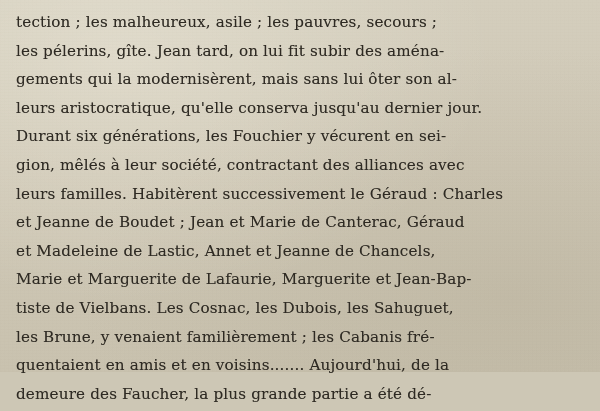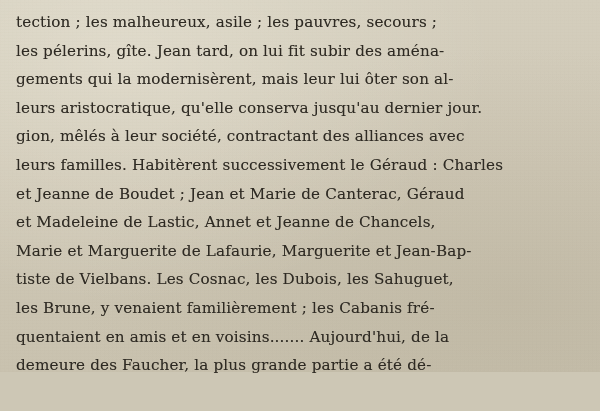--- a/index.html
+++ b/index.html
@@ -50,22 +50,23 @@
   }
 </style>
 </head>
 <body>
 
 <div class="page">
   <div class="grain"></div>
   <div class="text-block">
     <span class="line">tection ; les malheureux, asile ; les pauvres, secours ;</span>
     <span class="line">les pélerins, gîte. Jean tard, on lui fit subir des aména-</span>
-    <span class="line">gements qui la modernisèrent, mais leur lui ôter son al-</span>
+    <span class="line">gements qui la modernisèrent, mais sans lui ôter son al-</span>
     <span class="line">leurs aristocratique, qu'elle conserva jusqu'au dernier jour.</span>
+    <span class="line">Durant six générations, les Fouchier y vécurent en sei-</span>
     <span class="line">gion, mêlés à leur société, contractant des alliances avec</span>
     <span class="line">leurs familles. Habitèrent successivement le Géraud : Charles</span>
     <span class="line">et Jeanne de Boudet ; Jean et Marie de Canterac, Géraud</span>
     <span class="line">et Madeleine de Lastic, Annet et Jeanne de Chancels,</span>
     <span class="line">Marie et Marguerite de Lafaurie, Marguerite et Jean-Bap-</span>
     <span class="line">tiste de Vielbans. Les Cosnac, les Dubois, les Sahuguet,</span>
     <span class="line">les Brune, y venaient familièrement ; les Cabanis fré-</span>
     <span class="line">quentaient en amis et en voisins....... Aujourd'hui, de la</span>
     <span class="line">demeure des Faucher, la plus grande partie a été dé-</span>
 

